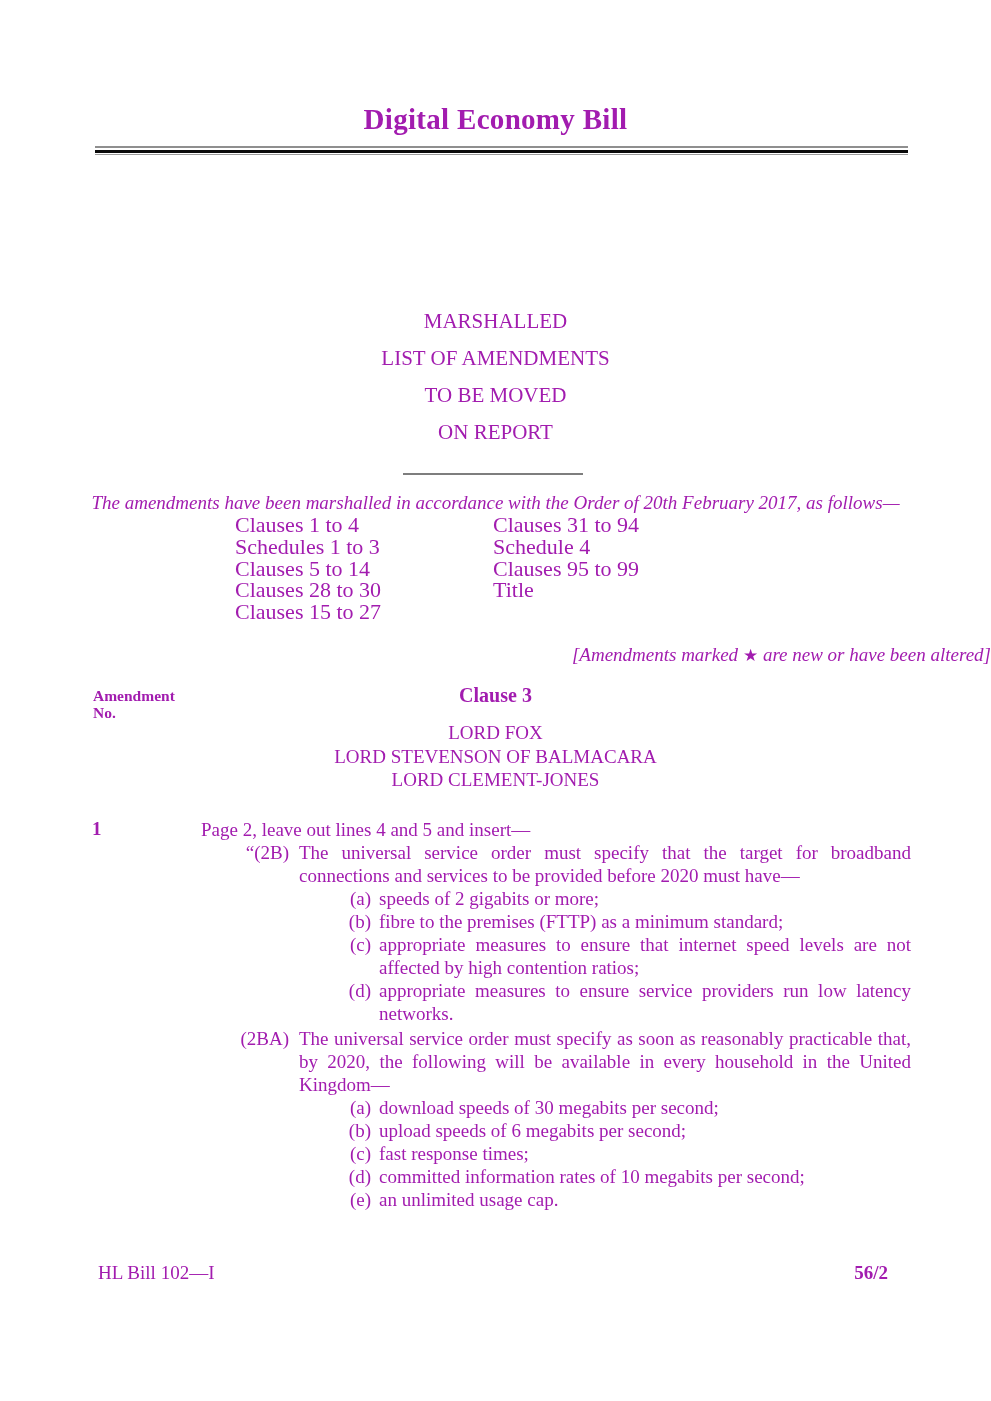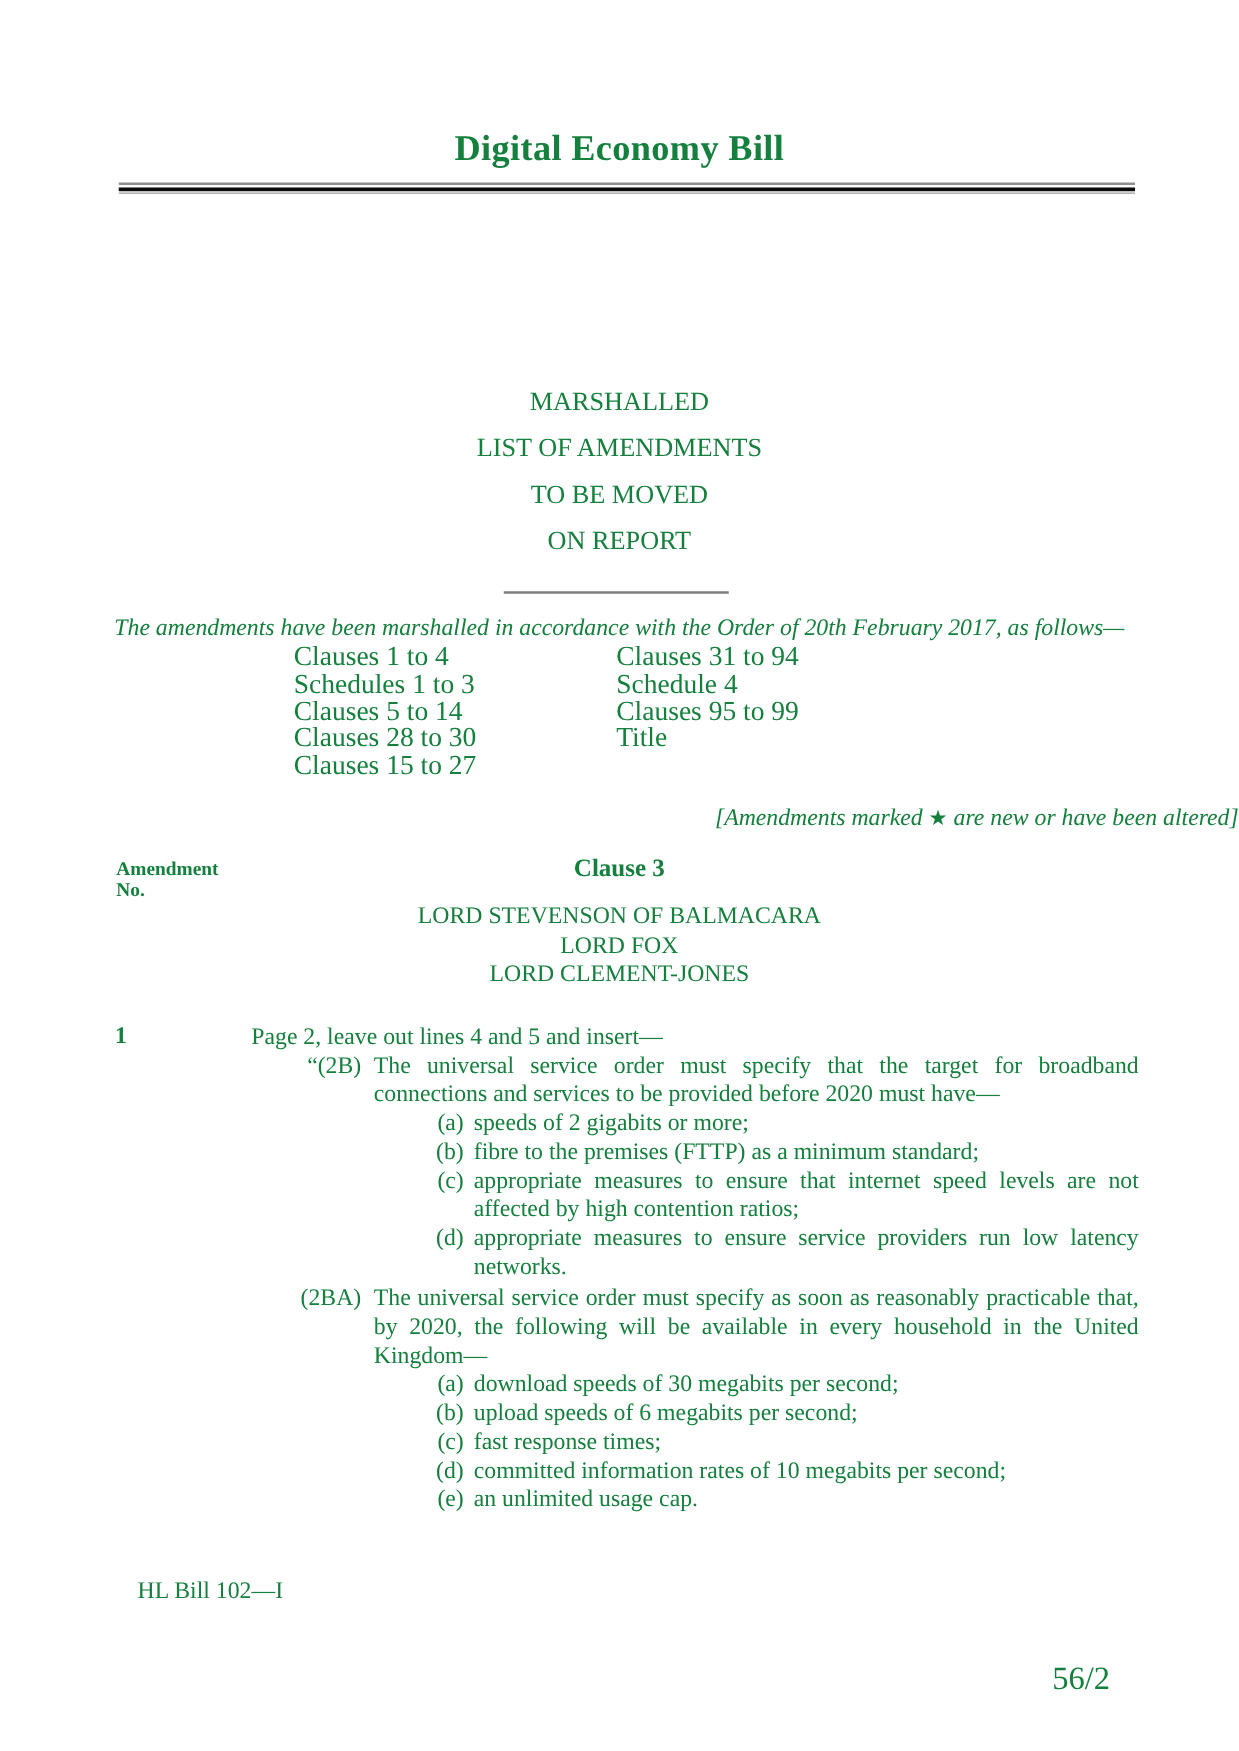--- a/index.html
+++ b/index.html
@@ -1,20 +1,20 @@
 <!DOCTYPE html>
 <html><head>
 <meta charset="utf-8">
 <style>
   html, body { margin:0; padding:0; background:#ffffff; }
   .page {
     position:relative;
     width:991px; height:1401px;
     background:#ffffff;
-    color:#15803d;
+    color:#a21caf;
     font-family:"Liberation Serif","DejaVu Serif",serif;
     overflow:hidden;
   }
 
   
   .title {
     position:absolute; top:103px; left:0; width:100%;
     margin:0; text-align:center;
     font-size:29px; font-weight:bold; letter-spacing:0.3px;
   }
@@ -71,22 +71,22 @@
   }
   .just { text-align:justify; }
   .sub1 { display:flex; }
   .sub1 + .sub1 { margin-top:2px; }
   .sub1-label { flex:0 0 98px; text-align:right; padding-right:10px; box-sizing:border-box; white-space:nowrap; }
   .sub1-content { flex:1 1 auto; min-width:0; }
   .sub2 { display:flex; }
   .sub2-label { flex:0 0 80px; text-align:right; padding-right:8px; box-sizing:border-box; white-space:nowrap; }
   .sub2-text { flex:1 1 auto; min-width:0; }
 
-  .footer-left  { position:absolute; top:1262px; left:110px;  font-size:19px; }
-  .footer-right { position:absolute; top:1328px; right:103px; font-size:26px; }
+  .footer-left  { position:absolute; top:1262px; left:98px;  font-size:19px; }
+  .footer-right { position:absolute; top:1262px; right:103px; font-size:19px;font-weight:bold; }
 </style>
 </head>
 <body>
 
 <div class="page">
 
   <h1 class="title">Digital Economy Bill</h1>
   <div class="rule rule-a"></div>
   <div class="rule rule-b"></div>
   <div class="rule rule-c"></div>
@@ -119,22 +119,22 @@
   <div class="star-note"><span>[Amendments marked </span><span class="star">★</span><span> are new or have been altered]</span></div>
 
   <div class="amend-no-label">
     <div>Amendment</div>
     <div>No.</div>
   </div>
 
   <div class="clause-heading">Clause 3</div>
 
   <div class="sponsors">
+    <div>LORD FOX</div>
     <div>LORD STEVENSON OF BALMACARA</div>
-    <div>LORD FOX</div>
     <div>LORD CLEMENT-JONES</div>
   </div>
 
   <div class="amend-number">1</div>
 
   <div class="amend-body">
     <div class="instruction">Page 2, leave out lines 4 and 5 and insert—</div>
 
     <div class="sub1">
       <div class="sub1-label">“(2B)</div>

